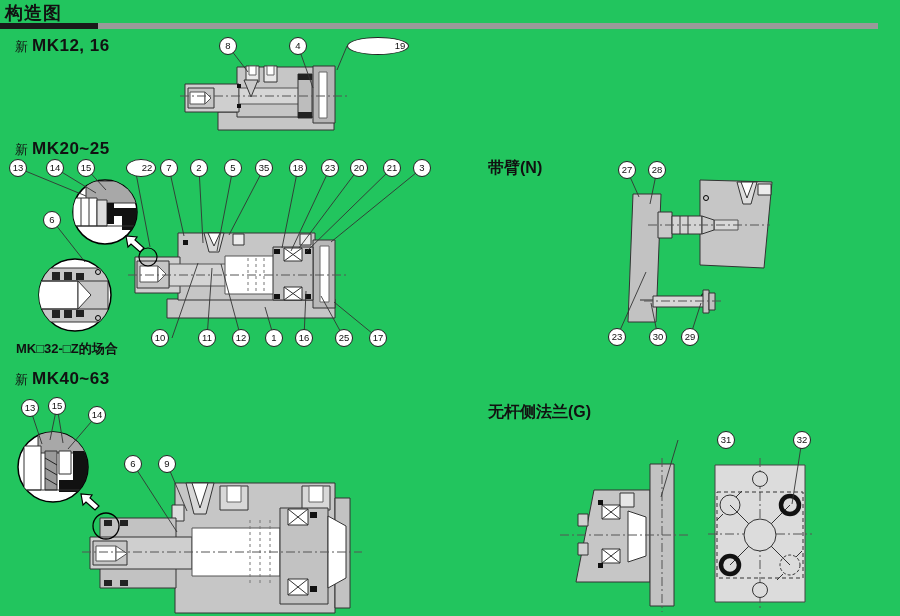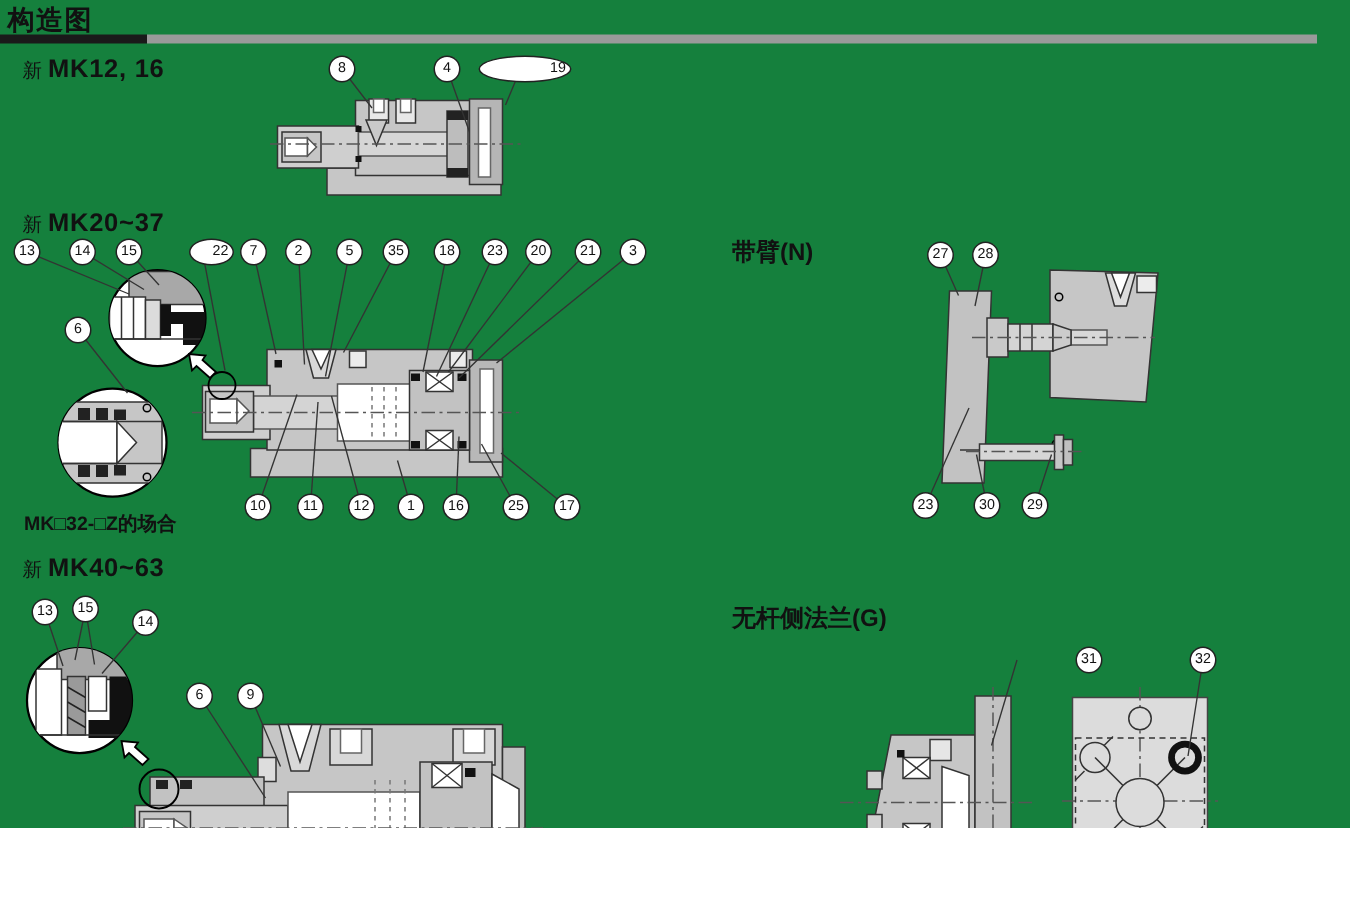--- a/index.html
+++ b/index.html
@@ -1,16 +1,16 @@
 <!DOCTYPE html>
 <html><head>
 <meta charset="utf-8">
 <style>
   html,body{margin:0;padding:0;background:#fff;}
-  #page{position:relative;width:900px;height:552px;background:#15803d;overflow:hidden;
+  #page{position:relative;width:900px;height:616px;background:#22c55e;overflow:hidden;
         font-family:"Liberation Sans","DejaVu Sans",sans-serif;color:#111;}
   #art{position:absolute;left:0;top:0;width:900px;height:616px;}
   .page-title{position:absolute;left:5px;top:1px;font-size:18px;font-weight:bold;letter-spacing:1px;}
   .sep-black{position:absolute;left:0;top:23px;width:98px;height:6px;background:#1a1a1a;}
   .sep-gray{position:absolute;left:98px;top:23px;width:780px;height:6px;background:#9a9a9a;}
   .sec-label{position:absolute;white-space:nowrap;}
   .sec-label .prefix{font-size:13px;font-weight:normal;margin-right:4px;}
   .sec-label .main{font-size:17px;font-weight:bold;letter-spacing:0.5px;}
   .sub-label{position:absolute;font-size:16px;font-weight:bold;white-space:nowrap;}
   .note{position:absolute;font-size:13px;font-weight:bold;white-space:nowrap;}
@@ -25,21 +25,21 @@
 <div id="page">
 
   <div class="page-title">构造图</div>
   <div class="sep-black"></div>
   <div class="sep-gray"></div>
 
   <div class="sec-label" style="left:15px;top:36px;">
     <span class="prefix">新</span><span class="main">MK12, 16</span>
   </div>
   <div class="sec-label" style="left:15px;top:139px;">
-    <span class="prefix">新</span><span class="main">MK20~37</span>
+    <span class="prefix">新</span><span class="main">MK20~25</span>
   </div>
   <div class="sec-label" style="left:15px;top:369px;">
     <span class="prefix">新</span><span class="main">MK40~63</span>
   </div>
   <div class="sub-label" style="left:488px;top:158px;">带臂(N)</div>
   <div class="sub-label" style="left:488px;top:402px;">无杆侧法兰(G)</div>
   <div class="note" style="left:16px;top:340px;">MK□32-□Z的场合</div>
 
   <svg id="art" viewBox="0 0 900 616">
     <defs>
@@ -295,37 +295,37 @@
       <line x1="97" y1="415" x2="68" y2="449"></line>
       <line x1="133" y1="464" x2="177" y2="532"></line>
         <line x1="167" y1="464" x2="187" y2="511"></line>
       <line x1="678" y1="440" x2="661" y2="497"></line>
         <line x1="802" y1="440" x2="792" y2="504"></line>
     </g>
   </svg>
 
   <div class="callout" style="left:219px;top:37px;">8</div>
   <div class="callout" style="left:289px;top:37px;">4</div>
-  <div class="callout" style="left:319px;top:37px;padding-left:44px;">19</div>
+  <div class="callout" style="left:347px;top:37px;padding-left:44px;">19</div>
 
   <div class="callout" style="left:9px;top:159px;">13</div>
   <div class="callout" style="left:46px;top:159px;">14</div>
   <div class="callout" style="left:77px;top:159px;">15</div>
   <div class="callout" style="left:126px;top:159px;padding-left:12px;">22</div>
   <div class="callout" style="left:160px;top:159px;">7</div>
   <div class="callout" style="left:190px;top:159px;">2</div>
   <div class="callout" style="left:224px;top:159px;">5</div>
   <div class="callout" style="left:255px;top:159px;">35</div>
   <div class="callout" style="left:289px;top:159px;">18</div>
   <div class="callout" style="left:321px;top:159px;">23</div>
   <div class="callout" style="left:350px;top:159px;">20</div>
   <div class="callout" style="left:383px;top:159px;">21</div>
   <div class="callout" style="left:413px;top:159px;">3</div>
 
-  <div class="callout" style="left:163px;top:329px;">10</div>
+  <div class="callout" style="left:151px;top:329px;">10</div>
   <div class="callout" style="left:198px;top:329px;">11</div>
   <div class="callout" style="left:232px;top:329px;">12</div>
   <div class="callout" style="left:265px;top:329px;">1</div>
   <div class="callout" style="left:295px;top:329px;">16</div>
   <div class="callout" style="left:335px;top:329px;">25</div>
   <div class="callout" style="left:369px;top:329px;">17</div>
   <div class="callout" style="left:43px;top:211px;">6</div>
 
   <div class="callout" style="left:618px;top:161px;">27</div>
   <div class="callout" style="left:648px;top:161px;">28</div>

